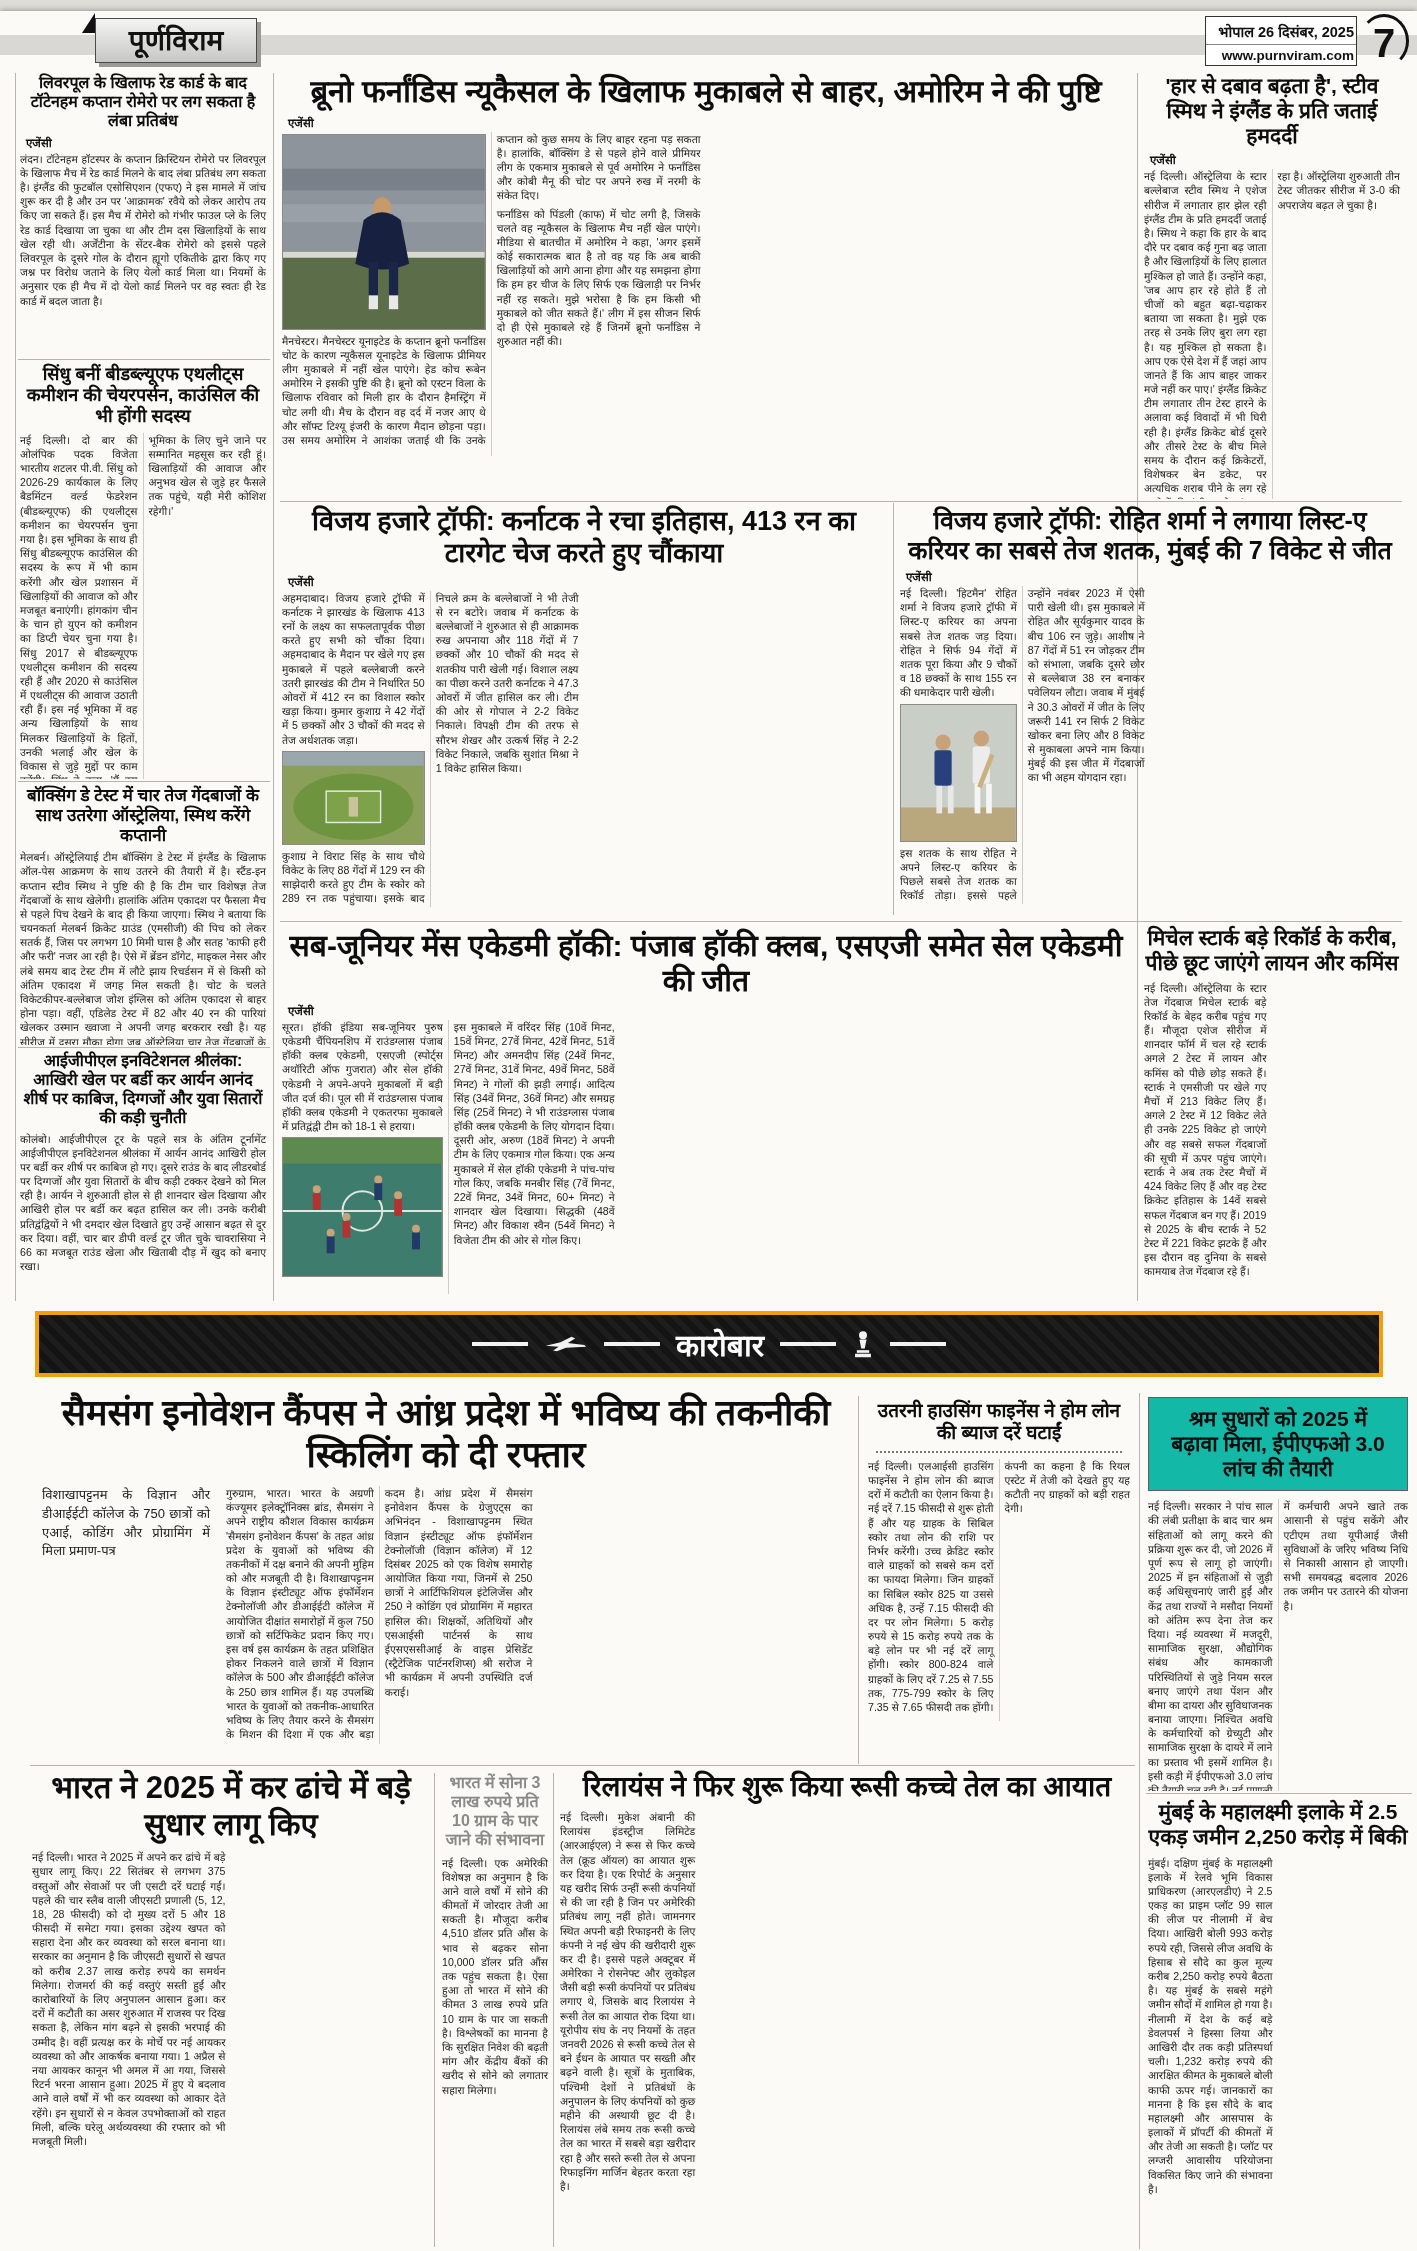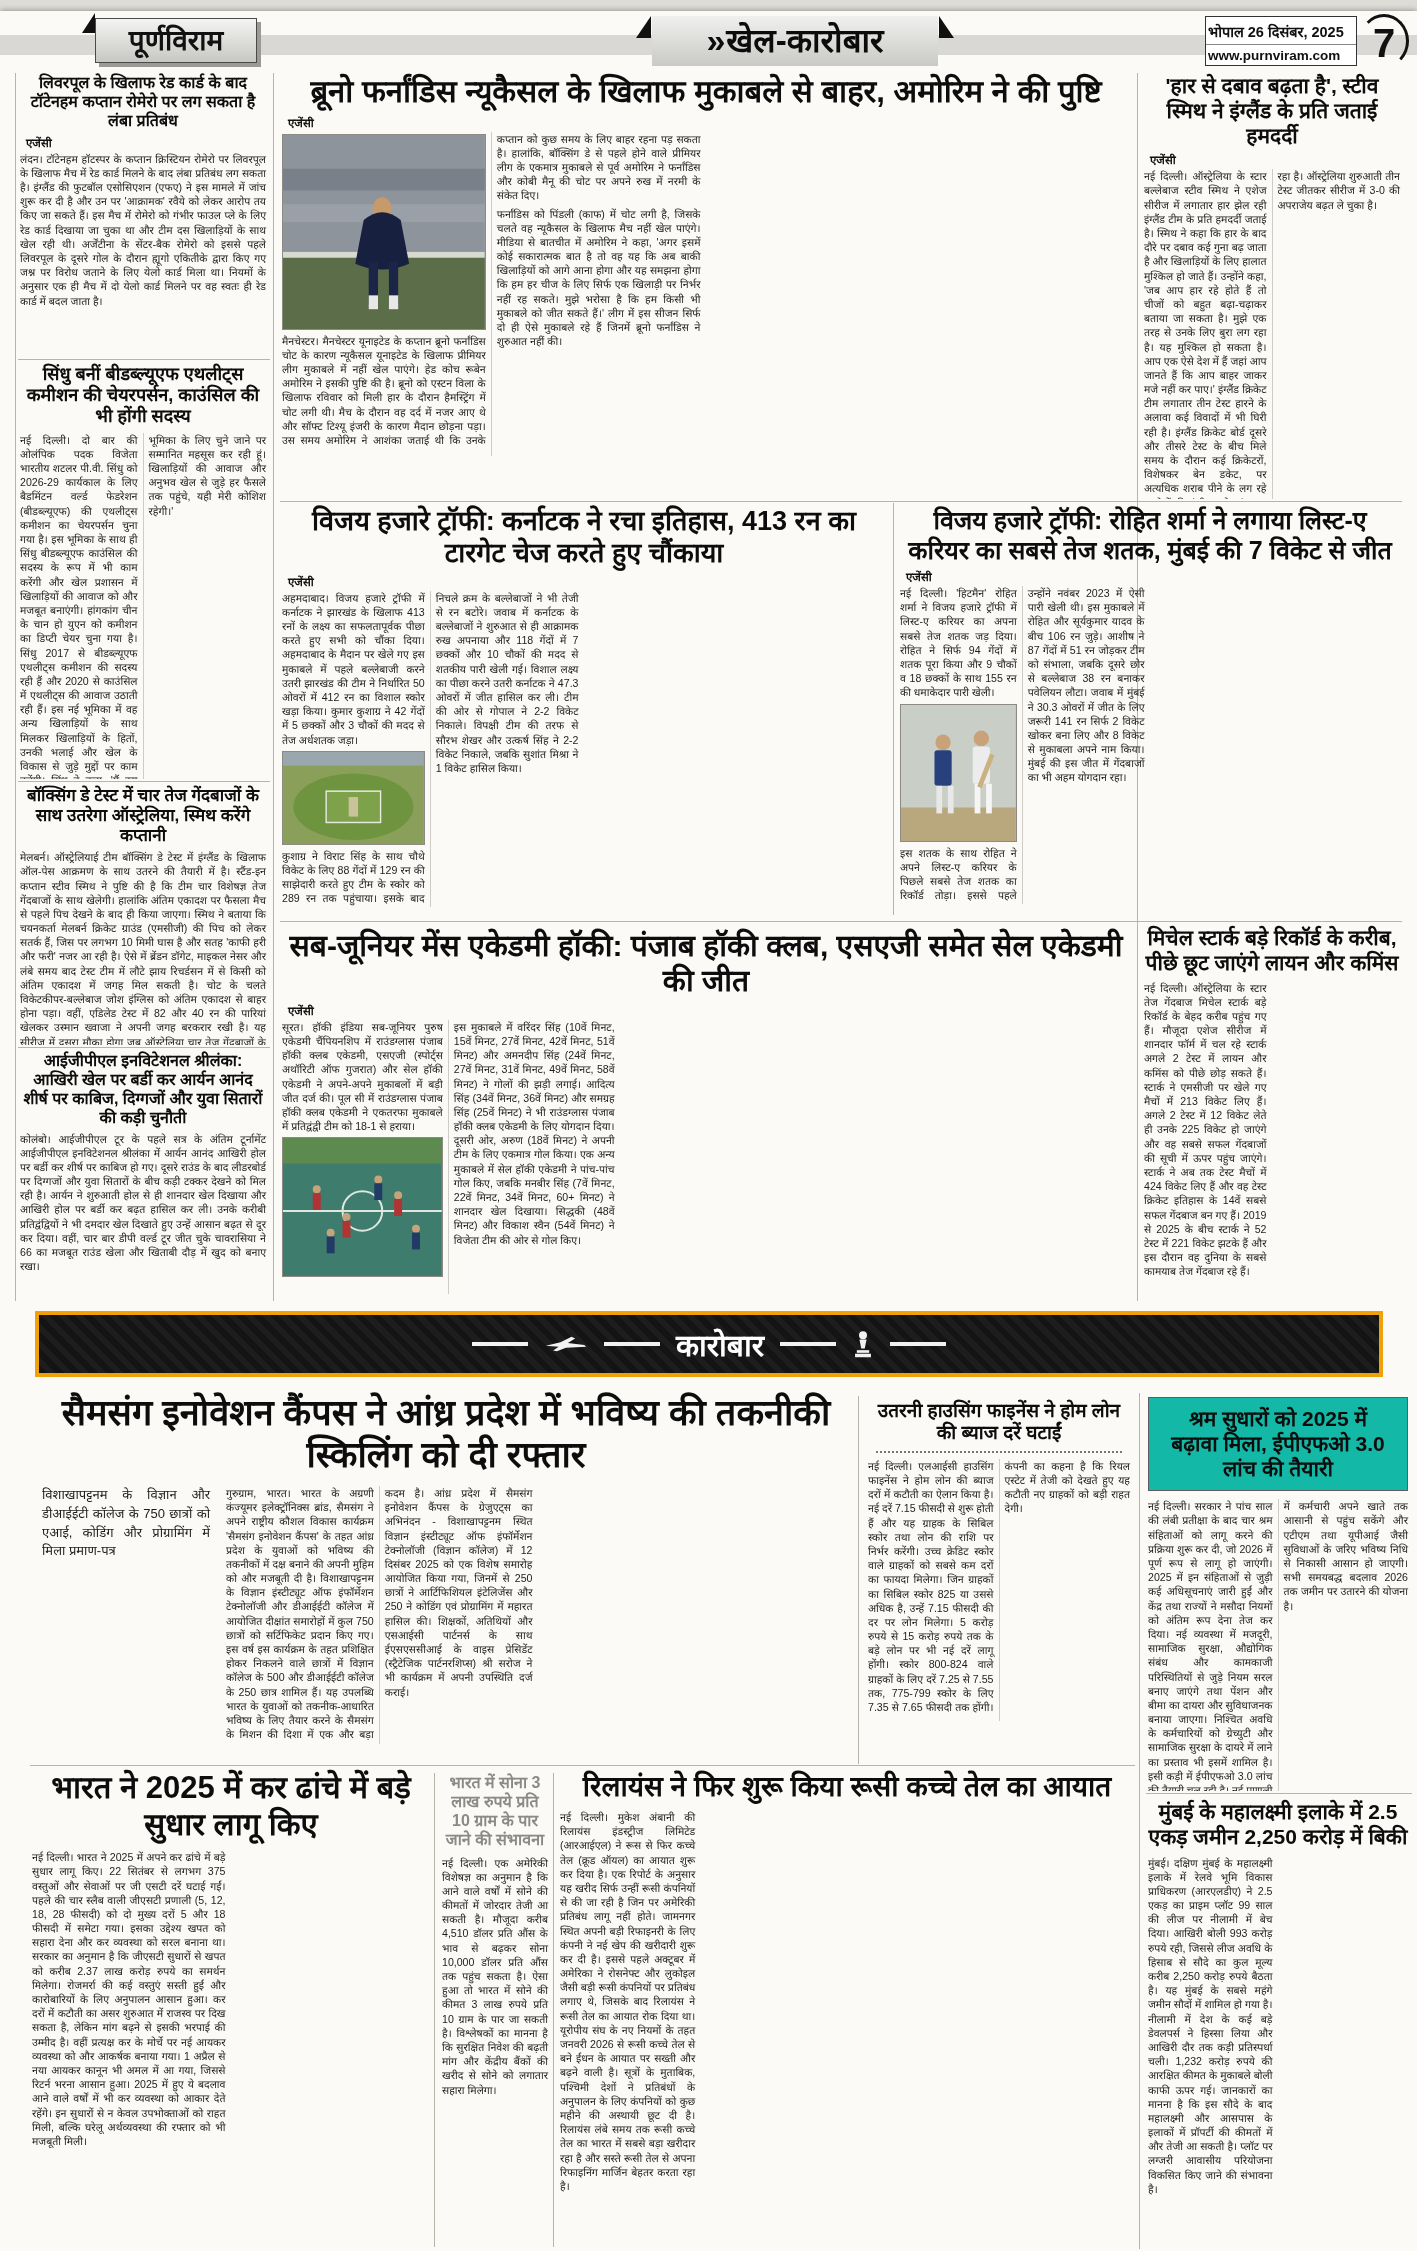--- a/index.html
+++ b/index.html
@@ -11,21 +11,21 @@
   .masthead{position:absolute;left:0;top:0;width:1417px;height:58px}
   .mast-band{position:absolute;left:0;top:24px;width:100%;height:20px;background:#d9d8d4}
   .logo-box{position:absolute;left:95px;top:7px;width:162px;height:45px;background:linear-gradient(#f4f4f2,#c7c7c4);border:1px solid #4a4a4a;box-shadow:4px 4px 0 #9a9a97;font-size:28px;font-weight:bold;color:#111;text-align:center;line-height:44px}
   .logo-tri{position:absolute;left:-14px;top:-6px;width:0;height:0;border-left:13px solid transparent;border-bottom:20px solid #111}
   .section-box{position:absolute;left:652px;top:5px;width:286px;height:50px;background:linear-gradient(#f0f0ee,#c9c9c6);text-align:center;line-height:48px;font-weight:bold;color:#0c0c0c}
   .sec-marker{font-size:34px;margin-right:4px;letter-spacing:-3px}
   .sec-text{font-size:33px}
   .tri{position:absolute;width:0;height:0}
   .tri-left{left:-16px;top:0;border-right:15px solid #111;border-top:22px solid transparent}
   .tri-right{right:-16px;top:0;border-left:15px solid #111;border-top:22px solid transparent}
-  .date-box{position:absolute;right:60px;top:5px;width:152px;height:50px;background:#fff;border:1px solid #333;text-align:left;font-weight:bold;color:#111}
+  .date-box{position:absolute;right:60px;top:5px;width:152px;height:50px;background:#fff;border:1px solid #333;text-align:right;font-weight:bold;color:#111}
   .date-box .d1{font-size:14.5px;padding:4px 2px 3px;border-bottom:1px solid #888}
   .date-box .d2{font-size:13.5px;padding:3px 2px}
   .page-num{position:absolute;right:8px;top:3px;width:50px;height:54px;font-size:40px;font-weight:bold;color:#111;text-align:center;line-height:52px;border:3px solid #111;border-left-color:transparent;border-bottom-color:transparent;border-radius:50%}
 
   
   .art{position:absolute;overflow:hidden}
   .hl{font-weight:bold;color:#0d0d0d;text-align:center;line-height:1.18;padding:1px 2px}
   .h16{font-size:16px}.h17{font-size:17px}.h18{font-size:18px}.h19{font-size:19px}
   .h21{font-size:21px}.h25{font-size:25px}.h27{font-size:27px}.h28{font-size:28px}
   .h30{font-size:30px}.h31{font-size:31px}.h36{font-size:36px}
@@ -51,25 +51,20 @@
 </head>
 <body>
 
 <div class="page">
 
   <header class="masthead">
     <div class="mast-band"></div>
     <div class="logo-box">
       <span class="logo-tri"></span>
       <span>पूर्णविराम</span>
-    </div>
-    <div class="section-box">
-      <span class="tri tri-left"></span>
-      <span class="tri tri-right"></span>
-      <span class="sec-marker">»</span><span class="sec-text">खेल-कारोबार</span>
     </div>
     <div class="date-box">
       <div class="d1">भोपाल 26 दिसंबर, 2025</div>
       <div class="d2">www.purnviram.com</div>
     </div>
     <div class="page-num">7</div>
   </header>
 
   <div class="vrule" style="left:15px;top:62px;height:1228px"></div>
   <div class="vrule" style="left:273px;top:62px;height:1228px"></div>

